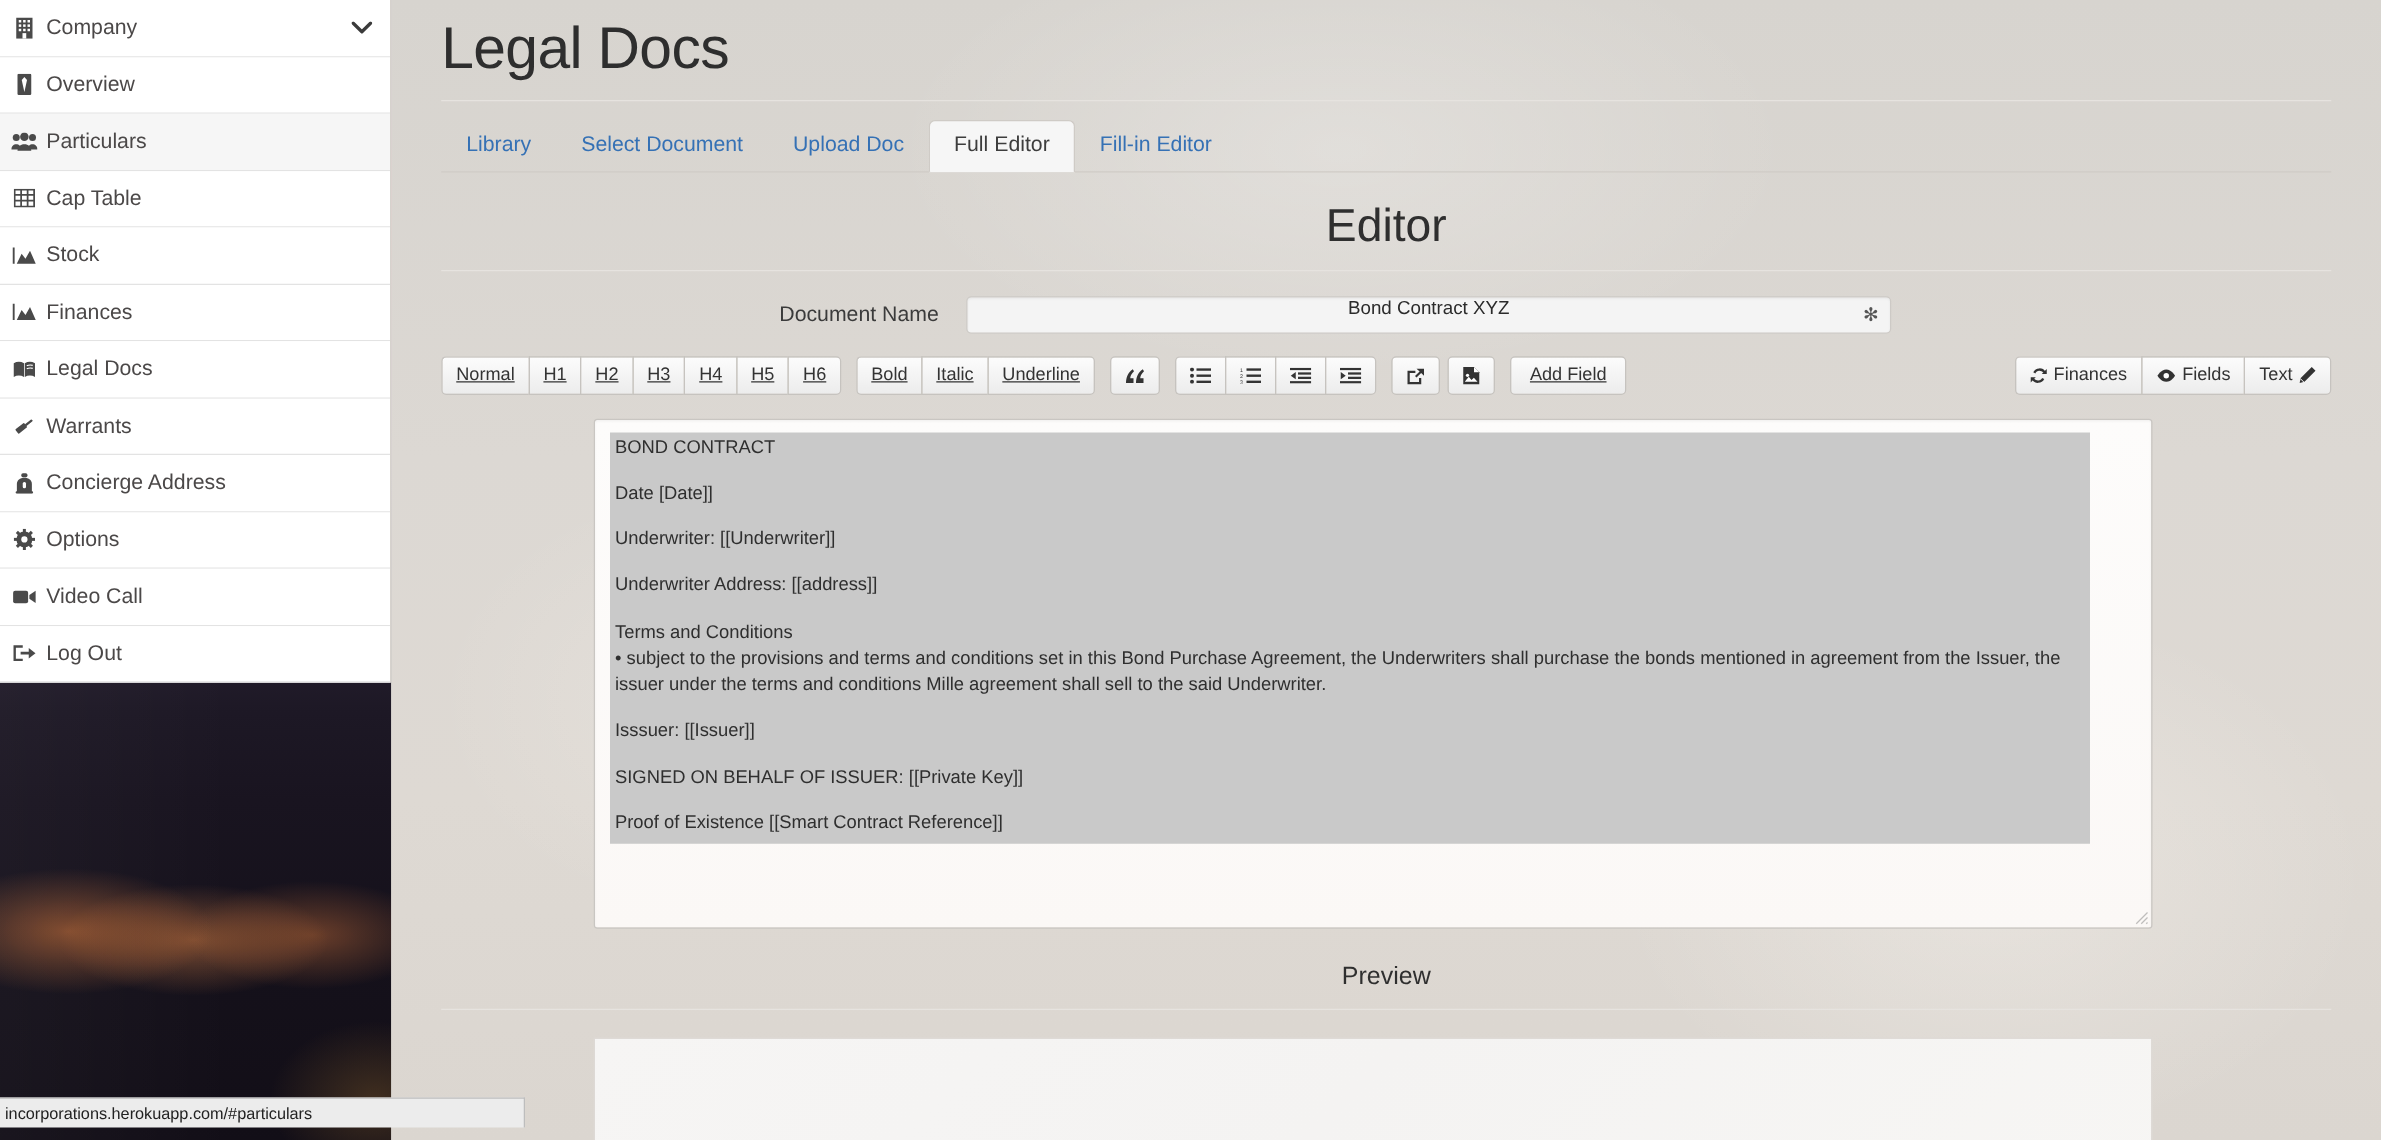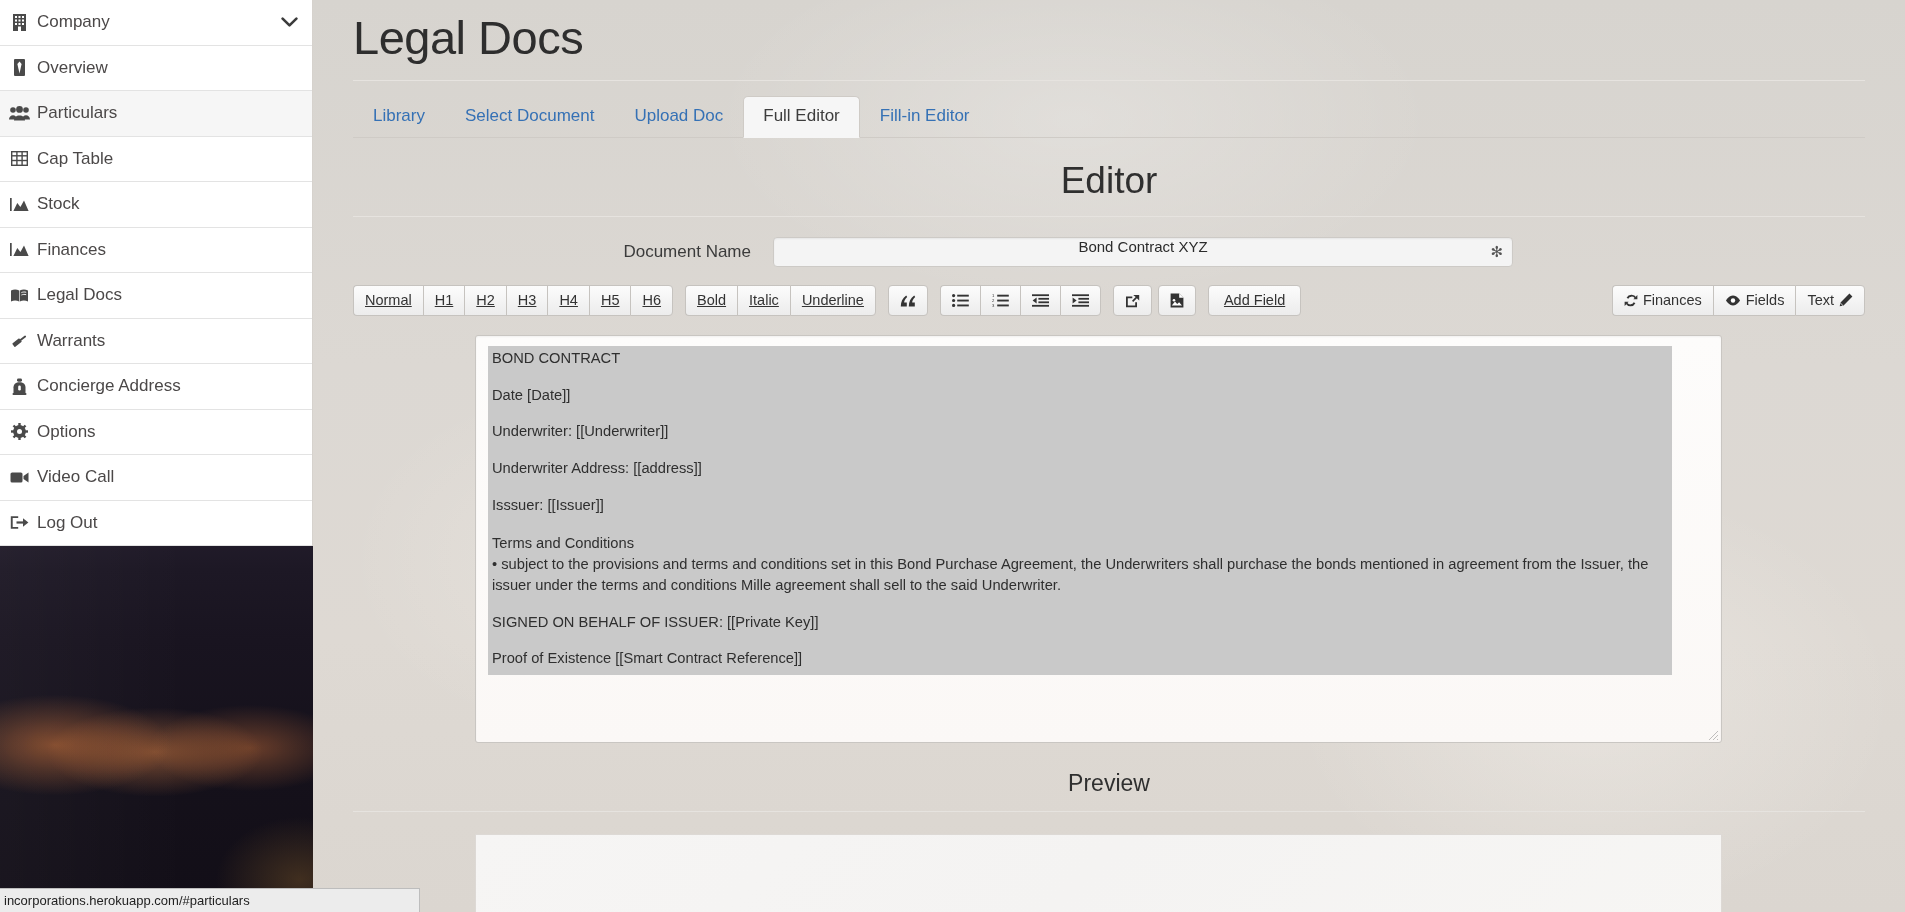--- a/index.html
+++ b/index.html
@@ -257,39 +257,39 @@
   #resize-grip {
     position: absolute; right: 2px; bottom: 2px;
     width: 13px; height: 13px;
     cursor: nwse-resize;
     opacity: 0.45;
   }
 
   
   #preview-head {
     text-align: center;
-    font-size: 23px;
+    font-size: 20px;
     font-weight: normal;
     color: #2f2f2f;
     padding: 27px 0 14px 0;
     margin: 0;
     border-bottom: 1px solid #e6e3df;
   }
   #preview-box {
     margin: 22px 0 0 122px;
     width: 1247px;
     height: 200px;
     background: linear-gradient(135deg, #f6f5f4 0%, #f4f3f2 45%, #f7f6f4 100%);
     border: 1px solid #ddd9d5;
   }
 
   
   #status-bar {
     position: absolute;
-    left: 0; bottom: 0;
+    left: 0; bottom: 10px;
     height: 24px;
     min-width: 420px;
     background: #ececec;
     border: 1px solid #bdbdbd;
     border-left: none; border-bottom: none;
     display: flex; align-items: center;
     padding: 0 10px 0 4px;
     font-size: 13px;
     color: #222;
     z-index: 20;
@@ -633,23 +633,23 @@
         </button>
       </div>
     </div>
 
     <div id="editor-box">
       <div id="editor-content">
         <p>BOND CONTRACT</p>
         <p>Date [Date]]</p>
         <p>Underwriter: [[Underwriter]]</p>
         <p>Underwriter Address: [[address]]</p>
-        <p>Isssuer: [[Issuer]]</p>
         <p style="white-space:pre-wrap; line-height:1.42;">Terms and Conditions
 • subject to the provisions and terms and conditions set in this Bond Purchase Agreement, the Underwriters shall purchase the bonds mentioned in agreement from the Issuer, the issuer under the terms and conditions Mille agreement shall sell to the said Underwriter.</p>
+        <p>Isssuer: [[Issuer]]</p>
         <p>SIGNED ON BEHALF OF ISSUER: [[Private Key]]</p>
         <p>Proof of Existence [[Smart Contract Reference]]</p>
       </div>
       <span id="resize-grip">
         <svg width="13" height="13" viewBox="0 0 13 13">
             <g stroke="#777" stroke-width="1">
               <line x1="12" y1="3" x2="3" y2="12"></line>
               <line x1="12" y1="7" x2="7" y2="12"></line>
               <line x1="12" y1="11" x2="11" y2="12"></line>
             </g>

